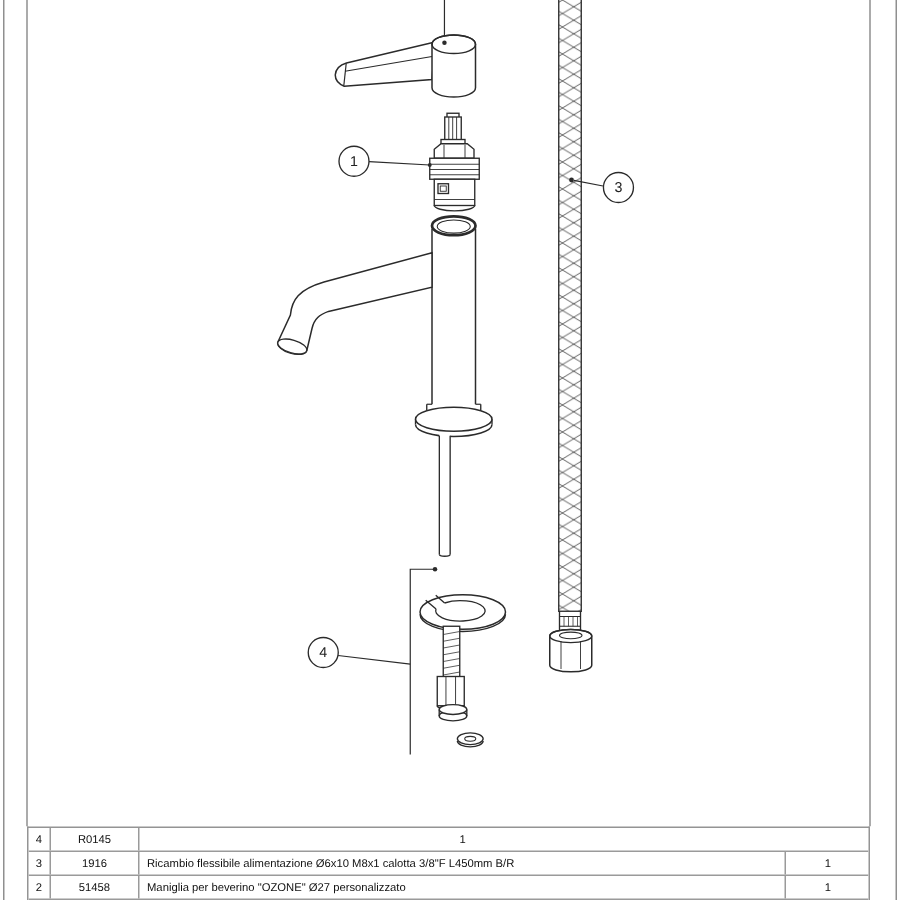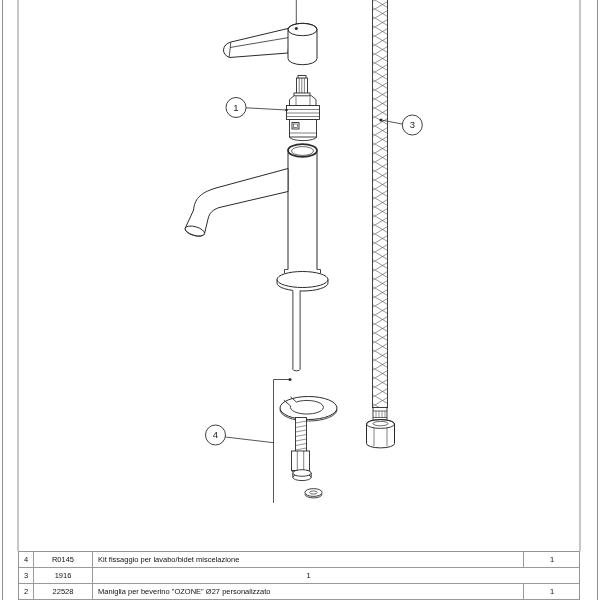--- a/index.html
+++ b/index.html
@@ -167,30 +167,30 @@
       <line x1="382.6" y1="120.3" x2="402" y2="124" stroke="#2b2b2b" stroke-width="0.8"></line>
       <circle cx="412.3" cy="125" r="10" fill="#fff" stroke="#2b2b2b" stroke-width="0.9"></circle>
       <text x="412.3" y="128.3" text-anchor="middle" font-size="9.5" fill="#222">3</text>
     </g>
   </svg>
 
   <div id="parts-table">
     <div class="trow">
       <div class="tcell">4</div>
       <div class="tcell">R0145</div>
-      <div class="tcell desc">Kit fissaggio per lavabo/bidet miscelazione</div>
       <div class="tcell">1</div>
     </div>
     <div class="trow">
       <div class="tcell">3</div>
       <div class="tcell">1916</div>
+      <div class="tcell desc">Ricambio flessibile alimentazione Ø6x10 M8x1 calotta 3/8"F L450mm B/R</div>
       <div class="tcell">1</div>
     </div>
     <div class="trow">
       <div class="tcell">2</div>
-      <div class="tcell">22528</div>
+      <div class="tcell">51458</div>
       <div class="tcell desc">Maniglia per beverino "OZONE" Ø27 personalizzato</div>
       <div class="tcell">1</div>
     </div>
 
   </div>
 
 </div>
 
 </body></html>

